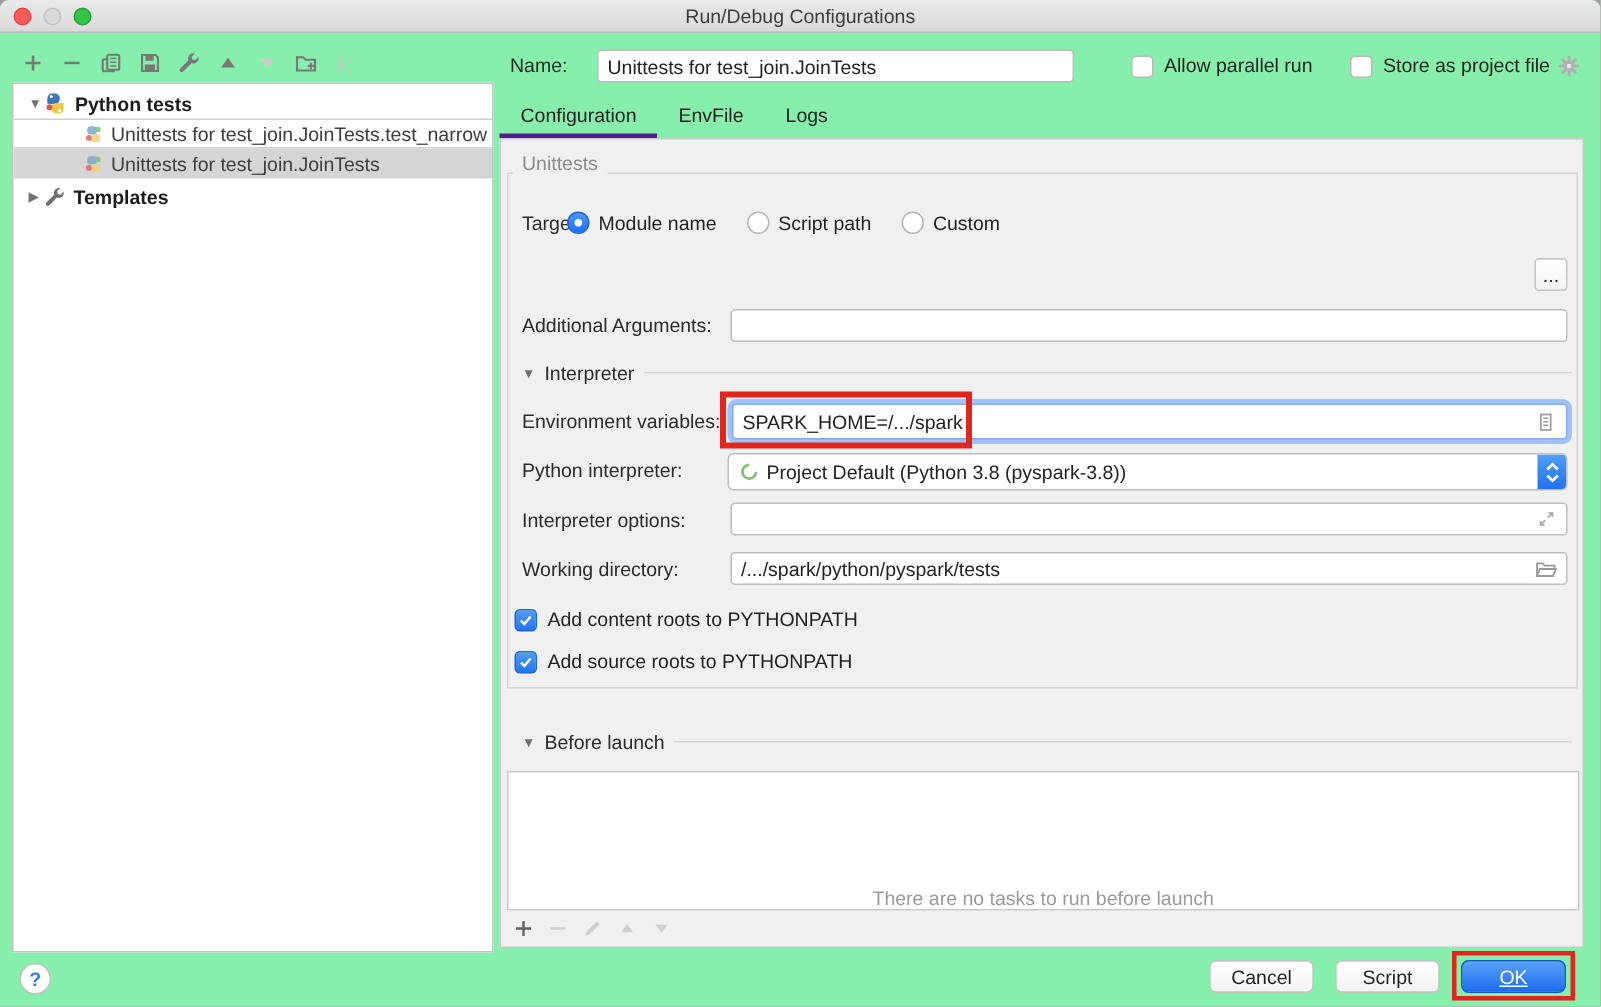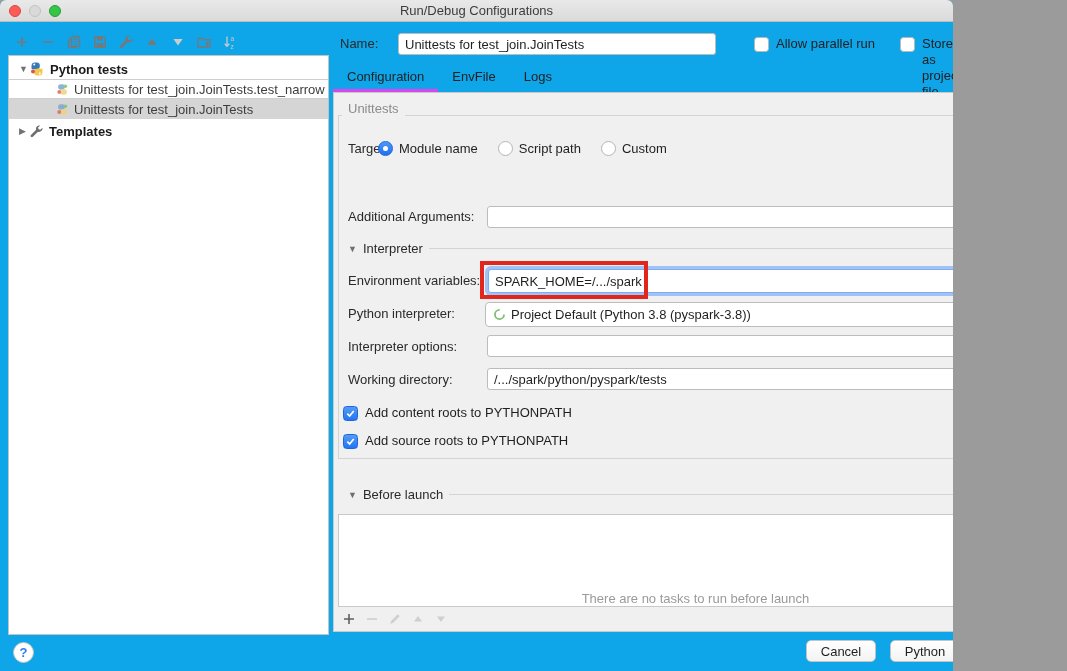--- a/index.html
+++ b/index.html
@@ -1,18 +1,18 @@
 <!DOCTYPE html>
 <html><head>
 <meta charset="utf-8">
 <style>
   html,body{margin:0;padding:0;background:#9b9b9b;}
   *{box-sizing:border-box;}
   .window{
-    position:relative;width:953px;height:671px;background:#0ea5e9;
+    position:relative;width:1067px;height:671px;background:#86efac;
     font-family:"Liberation Sans","DejaVu Sans",sans-serif;font-size:13px;color:#1f1f1f;
     overflow:hidden;border-radius:6px 6px 0 0;
   }
   
   .titlebar{position:absolute;left:0;top:0;width:100%;height:22px;
     background:linear-gradient(#e9e9e9,#dadada);border-bottom:1px solid #bdbdbd;}
   .traffic{position:absolute;left:9px;top:5px;display:flex;gap:8px;}
   .light{width:12px;height:12px;border-radius:50%;}
   .light.red{background:#fc5b57;border:1px solid #e0443f;}
   .light.gray{background:#d9d9d9;border:1px solid #c2c2c2;}
@@ -38,21 +38,21 @@
     background:#fff;border:1px solid #bcbcbc;border-radius:3px;height:22px;
     font-family:inherit;font-size:13px;color:#1f1f1f;padding:0 6px;position:absolute;
   }
   .fld{display:flex;align-items:center;}
   .checkbox{position:absolute;width:15px;height:15px;background:#fff;border:1px solid #b9b9b9;border-radius:3.5px;}
   .checkbox.on{background:linear-gradient(#559cf7,#2274f2);border:1px solid #1b66dd;display:flex;align-items:center;justify-content:center;}
   .cblabel{position:absolute;height:16px;line-height:16px;}
   
   .tabs{position:absolute;left:333px;top:63px;display:flex;height:29px;}
   .tab{padding:0 14px;display:flex;align-items:center;cursor:default;border-bottom:3px solid transparent;}
-  .tab.active{border-bottom:3px solid #d946ef;}
+  .tab.active{border-bottom:3px solid #4c1d95;}
   
   .content{position:absolute;left:333px;top:92px;width:723px;height:540px;background:#f0f0f0;
     border:1px solid #c9c9c9;}
   .groupbox{position:absolute;left:4px;top:22px;width:714px;height:344px;border:1px solid #d4d4d4;}
   .grouptitle{position:absolute;left:8px;top:8px;color:#8b8b8b;background:#f0f0f0;padding:0 6px;z-index:2;}
   .sectionhdr{position:absolute;display:flex;align-items:center;gap:6px;}
   .sectionhdr .scaret{font-size:9px;color:#6e6e6e;}
   .sectionhdr .stitle{color:#2a2a2a;}
   .rule{height:1px;background:#d4d4d4;flex:1 1 auto;}
   .radio{width:15px;height:15px;border-radius:50%;background:#fff;border:1px solid #b5b5b5;flex:0 0 auto;}
@@ -311,19 +311,19 @@
       <svg class="tbicon" viewBox="0 0 16 16">
           <path d="M8 11L4 5.5h8z" fill="#cfcfcf"></path>
         </svg>
     </div>
   </div>
 
   <div class="helpbtn">
       <span>?</span>
     </div>
   <button class="btn" style="left:806px;top:640px;width:70px;">Cancel</button>
-  <button class="btn" style="left:890px;top:640px;width:70px;">Python</button>
+  <button class="btn" style="left:890px;top:640px;width:70px;">Script</button>
   <button class="btn primary" style="left:974px;top:640px;width:70px;">OK</button>
 
   <div class="annotation" style="left:480px;top:261px;width:168px;height:38px;"></div>
   <div class="annotation thin" style="left:968px;top:634px;width:82px;height:33px;"></div>
 
 </div>
 
 </body></html>

